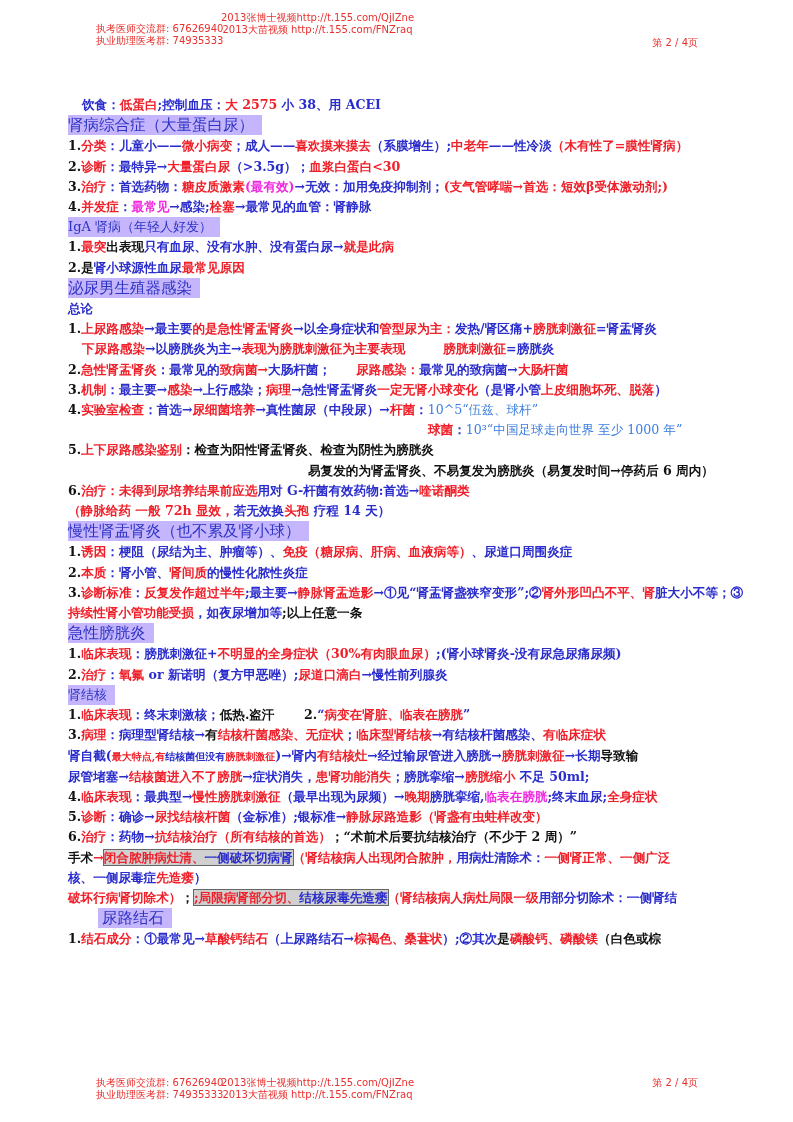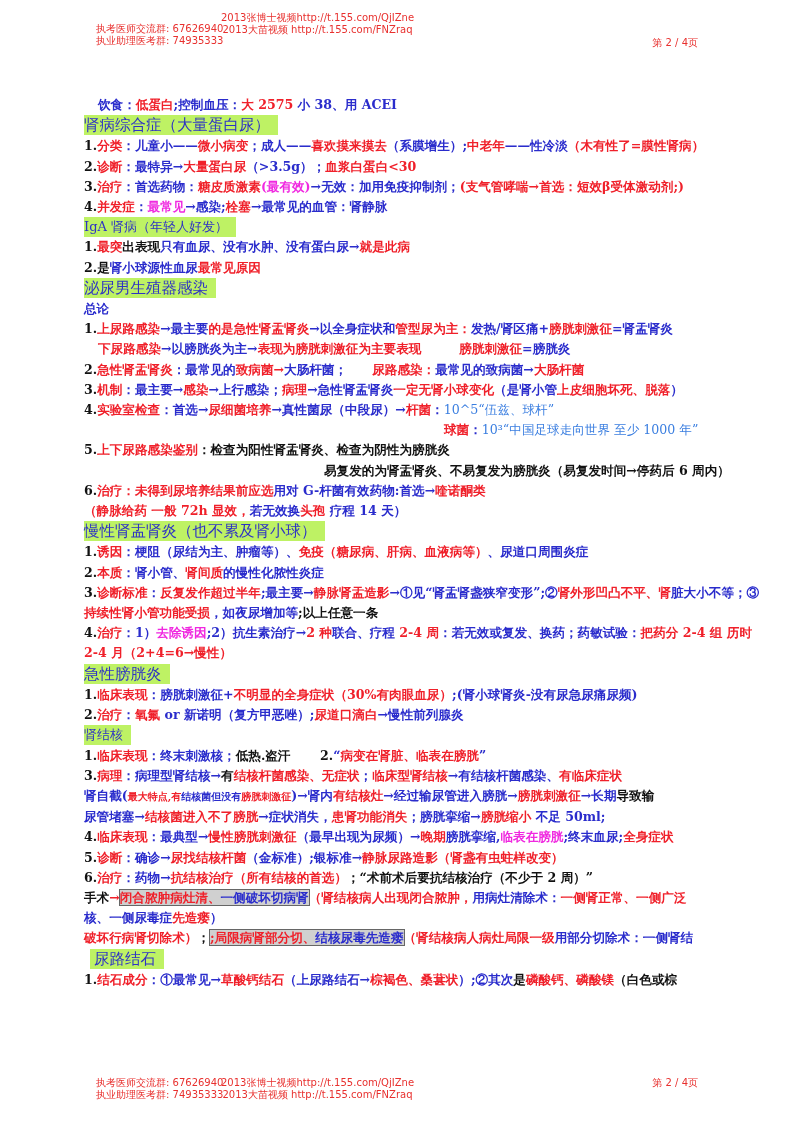--- a/index.html
+++ b/index.html
@@ -1,24 +1,24 @@
 <!DOCTYPE html>
 <html><head>
 <meta charset="utf-8">
 <style>
   html,body{margin:0;padding:0;background:#fff;}
   body{width:793px;height:1122px;position:relative;overflow:hidden;font-family:"DejaVu Serif","Liberation Serif",serif;}
   .hdr{position:absolute;font-family:"DejaVu Sans","Liberation Sans",sans-serif;font-size:10px;color:#e8302e;line-height:12px;}
   .hdr-left{left:96px;}
   .hdr-center{left:0;width:635px;text-align:center;}
   .hdr-right{right:95px;}
-  .content{position:absolute;left:84px;top:95px;width:680px;font-size:12.6px;line-height:20.2px;font-weight:bold;}
+  .content{position:absolute;left:68px;top:95px;width:680px;font-size:12.6px;line-height:20.2px;font-weight:bold;}
   .line{white-space:nowrap;}
   .line.wrap{white-space:normal;}
-  .h{display:inline-block;background:#bef264;color:#2e33c4;font-weight:normal;font-size:15.5px;line-height:20px;padding:0 8px 0 0;}
+  .h{display:inline-block;background:#c4b5fd;color:#2e33c4;font-weight:normal;font-size:15.5px;line-height:20px;padding:0 8px 0 0;}
   .h.small{font-size:13px;}
   .r{color:#f0202a;}
   .b{color:#2a2ccc;}
   .k{color:#111;}
   .m{color:#f028e0;}
   .lb{color:#3a7ee0;font-weight:normal;}
   .box{background:#d0d0d0;outline:1px solid #666;}
   .indent1{padding-left:14px;}
   .indent2{padding-left:240px;}
   .indent3{padding-left:360px;}
@@ -56,36 +56,35 @@
     <div class="line"><span class=" k">4.</span><span class=" r">实验室检查</span><span class=" b">：首选→</span><span class=" r">尿细菌培养</span><span class=" b">→真性菌尿（中段尿）→</span><span class=" r">杆菌</span><span class=" b">：</span><span class=" lb">10^5“伍兹、球杆”</span></div>
     <div class="line indent3"><span class=" r">球菌</span><span class=" b">：</span><span class=" lb">10³“中国足球走向世界 至少 1000 年”</span></div>
     <div class="line"><span class=" k">5.</span><span class=" r">上下尿路感染鉴别</span><span class=" k">：检查为阳性肾盂肾炎、检查为阴性为膀胱炎</span></div>
     <div class="line indent2"><span class=" k">易复发的为肾盂肾炎、不易复发为膀胱炎（易复发时间→停药后 6 周内）</span></div>
     <div class="line"><span class=" k">6.</span><span class=" r">治疗：未得到尿培养结果前应选</span><span class=" b">用对 G-杆菌有效药物:首选→</span><span class=" r">喹诺酮类</span></div>
     <div class="line"><span class=" r">（静脉给药 一般 72h 显效，</span><span class=" b">若无效换</span><span class=" r">头孢</span><span class=" b"> 疗程 14 天）</span></div>
     <div class="line"><span class="h">慢性肾盂肾炎（也不累及肾小球）</span></div>
     <div class="line"><span class=" k">1.</span><span class=" r">诱因</span><span class=" b">：梗阻（尿结为主、肿瘤等）、</span><span class=" r">免疫（糖尿病、肝病、血液病等）</span><span class=" b">、尿道口周围炎症</span></div>
     <div class="line"><span class=" k">2.</span><span class=" r">本质</span><span class=" b">：肾小管、</span><span class=" r">肾间质</span><span class=" b">的慢性化脓性炎症</span></div>
     <div class="line wrap"><span class=" k">3.</span><span class=" r">诊断标准</span><span class=" b">：</span><span class=" r">反复发作超过半年</span><span class=" b">;最主要→</span><span class=" r">静脉肾盂造影</span><span class=" b">→①见“肾盂肾盏狭窄变形”;②</span><span class=" r">肾外形凹凸不平、肾</span><span class=" b">脏大小不等；③</span><span class=" r">持续性肾小管功能受损</span><span class=" b">，如夜尿增加等</span><span class=" k">;以上任意一条</span></div>
-    <div class="line wrap"><span class=" k">4.</span><span class=" r">治疗</span><span class=" b">：1）</span><span class=" m">去除诱因</span><span class=" b">;2）抗生素治疗→</span><span class=" r">2 种</span><span class=" b">联合、疗程 </span><span class=" r">2-4 周</span><span class=" b">：若无效或复发、换药；药敏试验：</span><span class=" r">把药分 2-4 组 历时 2-4 月（2+4=6→慢性）</span></div>
     <div class="line"><span class="h">急性膀胱炎</span></div>
     <div class="line"><span class=" k">1.</span><span class=" r">临床表现</span><span class=" b">：膀胱刺激征+</span><span class=" r">不明显的全身症状（30%有肉眼血尿）</span><span class=" b">;(肾小球肾炎-没有尿急尿痛尿频)</span></div>
     <div class="line"><span class=" k">2.</span><span class=" r">治疗</span><span class=" b">：</span><span class=" r">氧氟</span><span class=" b"> or 新诺明（复方甲恶唑）;</span><span class=" r">尿道口滴白</span><span class=" b">→慢性前列腺炎</span></div>
     <div class="line"><span class="h small">肾结核</span></div>
     <div class="line"><span class=" k">1.</span><span class=" r">临床表现</span><span class=" b">：终末刺激核；</span><span class=" k">低热.盗汗　　 2.</span><span class=" b">“</span><span class=" r">病变在肾脏、临表在膀胱</span><span class=" b">”</span></div>
     <div class="line"><span class=" k">3.</span><span class=" r">病理</span><span class=" b">：病理型肾结核→</span><span class=" k">有</span><span class=" r">结核杆菌感染、无症状</span><span class=" b">；</span><span class=" r">临床型肾结核</span><span class=" b">→有结核杆菌感染、</span><span class=" r">有临床症状</span></div>
     <div class="line"><span class=" b">肾自截(</span><span class="sm r">最大特点,有</span><span class="sm b">结核菌但没有</span><span class="sm r">膀胱刺激征</span><span class=" b">)→肾内</span><span class=" r">有结核灶</span><span class=" b">→经过输尿管进入膀胱→</span><span class=" r">膀胱刺激征</span><span class=" b">→长期</span><span class=" k">导致输</span></div>
     <div class="line"><span class=" b">尿管堵塞→</span><span class=" r">结核菌进入不了膀胱</span><span class=" b">→症状消失，</span><span class=" r">患肾功能消失</span><span class=" b">；膀胱挛缩→</span><span class=" r">膀胱缩小</span><span class=" b"> 不足 50ml;</span></div>
     <div class="line"><span class=" k">4.</span><span class=" r">临床表现</span><span class=" b">：最典型→</span><span class=" r">慢性膀胱刺激征</span><span class=" b">（最早出现为尿频）→</span><span class=" r">晚期</span><span class=" b">膀胱挛缩,</span><span class=" m">临表在膀胱</span><span class=" b">;终末血尿;</span><span class=" r">全身症状</span></div>
     <div class="line"><span class=" k">5.</span><span class=" r">诊断</span><span class=" b">：确诊→</span><span class=" r">尿找结核杆菌</span><span class=" b">（金标准）;银标准→</span><span class=" r">静脉尿路造影（肾盏有虫蛀样改变）</span></div>
     <div class="line"><span class=" k">6.</span><span class=" r">治疗</span><span class=" b">：药物→</span><span class=" r">抗结核治疗（所有结核的首选）</span><span class=" k">；“术前术后要抗结核治疗（不少于 2 周）”</span></div>
     <div class="line"><span class=" k">手术</span><span class=" r">→</span><span class="box"><span class=" r">闭合脓肿病灶清、</span><span class=" b">一侧破坏切病肾</span></span><span class=" r">（肾结核病人出现闭合脓肿，</span><span class=" b">用病灶清除术：</span><span class=" r">一侧肾正常、一侧广泛</span></div>
     <div class="line"><span class=" b">核、一侧尿毒症</span><span class=" r">先造瘘</span><span class=" b">）</span></div>
     <div class="line"><span class=" r">破坏行病肾切除术）</span><span class=" k">；</span><span class="box"><span class=" r">;局限病肾部分切、</span><span class=" b">结核尿毒先造瘘</span></span><span class=" r">（肾结核病人病灶局限一级</span><span class=" b">用部分切除术：一侧肾结</span></div>
-    <div class="line" style="padding-left: 6px;"><span class="h" style="padding-left: 4px;">尿路结石</span></div>
+    <div class="line" style="padding-left: 6px;"><span class="h" style="padding-left: 4px; margin-left: 24px;">尿路结石</span></div>
     <div class="line"><span class=" k">1.</span><span class=" r">结石成分</span><span class=" b">：①最常见→</span><span class=" r">草酸钙结石</span><span class=" b">（上尿路结石→</span><span class=" r">棕褐色、桑葚状</span><span class=" b">）;②其次</span><span class=" k">是</span><span class=" r">磷酸钙、磷酸镁</span><span class=" k">（白色或棕</span></div>
   </div>
 
 <div class="hdr hdr-left" style="top:1077px;">
   <div>执考医师交流群: 67626940</div>
   <div>执业助理医考群: 74935333</div>
 </div>
 <div class="hdr hdr-center" style="top:1077px;">
   <div>2013张博士视频http://t.155.com/QjIZne</div>
   <div>2013大苗视频 http://t.155.com/FNZraq</div>

